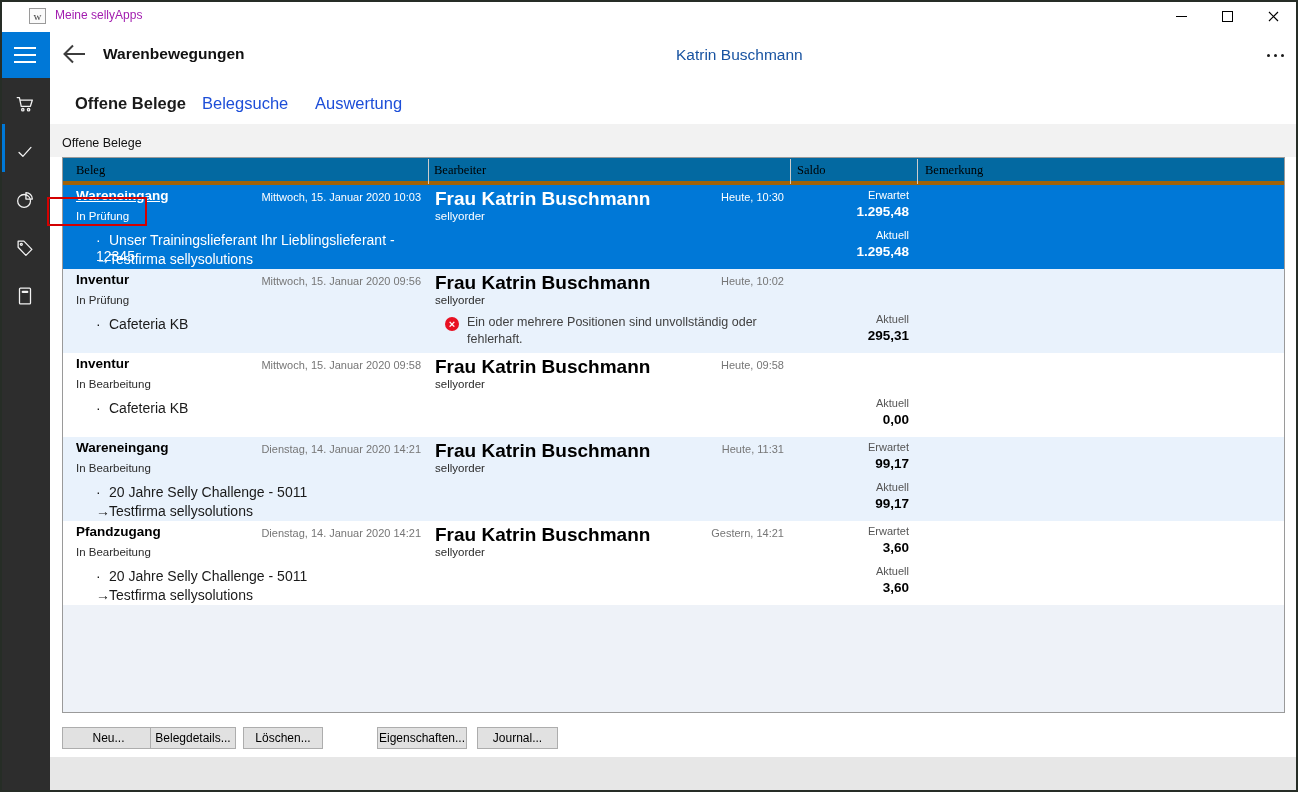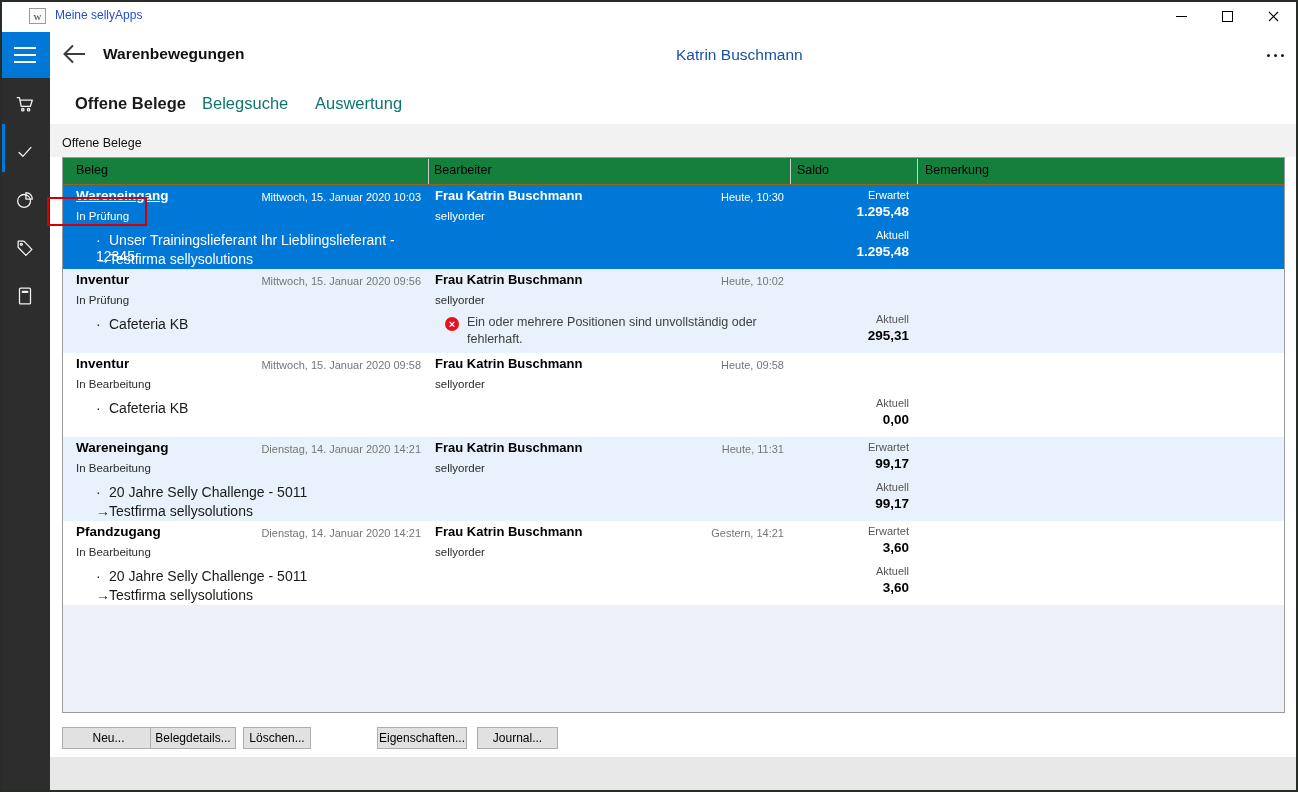--- a/index.html
+++ b/index.html
@@ -2,84 +2,84 @@
 <html><head>
 <meta charset="utf-8">
 <style>
   html,body{margin:0;padding:0;background:#cfcfcf;font-family:"Liberation Sans","DejaVu Sans",sans-serif;}
   .win{position:relative;width:1298px;height:792px;background:#fff;overflow:hidden;}
   .frame{position:absolute;inset:0;border:2px solid #262d26;pointer-events:none;z-index:99;}
   
   .titlebar{position:absolute;left:0;top:0;width:1298px;height:32px;background:#fff;}
   .appicon{position:absolute;left:29px;top:8px;width:17px;height:16px;background:#fafafa;border:1px solid #9a9a9a;
     font-family:"Liberation Serif","DejaVu Serif",serif;font-size:11px;color:#444;text-align:center;line-height:14px;box-sizing:border-box;}
-  .apptitle{position:absolute;left:55px;top:8px;font-size:12px;color:#1d4ed8;}
+  .apptitle{position:absolute;left:55px;top:8px;font-size:12px;color:#a21caf;}
   .winbtn{position:absolute;top:0;width:46px;height:32px;display:flex;align-items:center;justify-content:center;}
   .wb-min{left:1158px}.wb-max{left:1204px}.wb-close{left:1250px}
   .g-min{width:11px;height:1px;background:#000;}
   .g-max{width:9px;height:9px;border:1px solid #000;}
   
   .hamburger{position:absolute;left:0;top:32px;width:50px;height:46px;background:#0078d7;display:flex;flex-direction:column;justify-content:center;align-items:center;gap:5px;}
   .hamburger div{width:22px;height:2px;background:#fff;}
   .sidebar{position:absolute;left:0;top:78px;width:50px;height:714px;background:#2d2d2d;}
   .navitem{position:absolute;left:0;width:50px;height:48px;display:flex;align-items:center;justify-content:center;}
   .ni0{top:2px}.ni1{top:50px}.ni2{top:98px}.ni3{top:146px}.ni4{top:194px}
   .navitem svg, .gear svg{stroke:#f2f2f2;fill:none;stroke-width:1.4;stroke-linecap:round;stroke-linejoin:round;}
   .accent{position:absolute;left:0;top:46px;width:5px;height:48px;background:#0078d7;}
   
   .backbtn{position:absolute;left:60px;top:41px;width:30px;height:28px;}
   .pagetitle{position:absolute;left:103px;top:45px;font-size:15.5px;font-weight:bold;color:#111;}
   .username{position:absolute;left:676px;top:46px;font-size:15.5px;color:#1853a1;}
   .morebtn{position:absolute;left:1258px;top:44px;width:34px;height:22px;display:flex;align-items:center;justify-content:center;gap:4px;}
   .morebtn i{width:3px;height:3px;border-radius:50%;background:#1a1a1a;}
-  .tab{position:absolute;top:94px;font-size:16.5px;color:#0f766e;cursor:default;}
+  .tab{position:absolute;top:94px;font-size:16.5px;color:#1d4ed8;cursor:default;}
   .tab.active{color:#1b1b1b;font-weight:bold;}
   .t0{left:75px}.t1{left:202px}.t2{left:315px}
   .grayband{position:absolute;left:50px;top:124px;width:1248px;height:33px;background:#f2f2f2;}
   .seclabel{position:absolute;left:62px;top:136px;font-size:12.5px;color:#111;}
   
   .table{position:absolute;left:62px;top:157px;width:1223px;height:556px;background:#fff;border:1px solid #9a9a9a;box-sizing:border-box;}
-  .thead{position:absolute;left:0;top:0;width:1221px;height:27px;background:#15803d;border-bottom:1px solid #a16207;box-sizing:border-box;}
+  .thead{position:absolute;left:0;top:0;width:1221px;height:27px;background:#0369a1;border-bottom:4px solid #a16207;box-sizing:border-box;font-family:Liberation Serif, serif;}
   .th{position:absolute;top:5px;font-size:12.5px;color:#000;}
   .th1{left:13px}.th2{left:371px}.th3{left:734px}.th4{left:862px}
   .vsep{position:absolute;top:1px;height:25px;width:1px;background:#ccc;}
   .s1{left:365px}.s2{left:727px}.s3{left:854px}
   .row{position:absolute;left:0;width:1221px;height:84px;background:#fff;}
   .r0{top:27px}.r1{top:111px}.r2{top:195px}.r3{top:279px}.r4{top:363px}
   .row.alt{background:#e9f2fc;}
   .row.sel{background:#0078d7;}
   .filler{position:absolute;left:0;top:447px;width:1221px;height:107px;background:#eef2f8;}
   .c{position:absolute;top:0;height:76px;}
   .c1{left:0;width:365px}.c2{left:365px;width:362px}.c3{left:727px;width:127px}.c4{left:854px;width:367px}
   .rtitle{position:absolute;left:13px;top:3px;font-size:13.5px;font-weight:bold;color:#000;}
   .sel .rtitle{color:#fff;text-decoration:underline;}
   .rdate{position:absolute;right:7px;top:6px;font-size:11px;color:#767676;}
   .rstatus{position:absolute;left:13px;top:25px;font-size:11.5px;color:#2b2b2b;}
   .ritem{position:absolute;left:33px;font-size:14px;color:#1a1a1a;}
   .i1{top:47px}.i2{top:66px}
   .mk{display:inline-block;width:13px;}
-  .rname{position:absolute;left:7px;top:3px;font-size:13px;font-weight:bold;color:#000;}
+  .rname{position:absolute;left:7px;top:3px;font-size:19px;font-weight:bold;color:#000;}
   .rapp{position:absolute;left:7px;top:25px;font-size:11.5px;color:#2b2b2b;}
   .rtime{position:absolute;right:6px;top:6px;font-size:11px;color:#767676;}
   .sel .rdate,.sel .rstatus,.sel .ritem,.sel .rname,.sel .rapp,.sel .rtime{color:#fff;}
   .slabel{position:absolute;right:8px;font-size:11px;color:#555;}
   .sval{position:absolute;right:8px;font-size:13.5px;font-weight:bold;color:#000;}
   .le{top:4px}.ve{top:19px}.la{top:44px}.va{top:59px}
   .sel .slabel,.sel .sval{color:#fff;}
   .rbem{position:absolute;left:8px;top:5px;font-size:12.5px;color:#3c3c3c;}
   .errwrap{position:absolute;left:17px;top:45px;width:320px;}
   .erricon{position:absolute;left:0;top:3px;width:14px;height:14px;border-radius:50%;background:#e81123;color:#fff;
     font-size:11px;font-weight:bold;text-align:center;line-height:14px;}
   .errtext{display:block;margin-left:22px;font-size:12.5px;line-height:17px;color:#404040;}
   
   .anno{position:absolute;left:47px;top:197px;width:100px;height:29px;border:2px solid #d40000;z-index:50;pointer-events:none;box-sizing:border-box;}
   
   .abtn{position:absolute;top:727px;height:22px;background:#e1e1e1;border:1px solid #adadad;box-sizing:border-box;
     font-size:12px;color:#000;text-align:center;line-height:20px;}
-  .b0{left:62px;width:93px}.b1{left:150px;width:86px}.b2{left:243px;width:68px}.b3{left:377px;width:90px}.b4{left:477px;width:81px}
+  .b0{left:62px;width:93px}.b1{left:150px;width:86px}.b2{left:243px;width:80px}.b3{left:377px;width:90px}.b4{left:477px;width:81px}
   .bottomstrip{position:absolute;left:50px;top:757px;width:1248px;height:35px;background:#e7e7e7;}
 </style>
 </head>
 <body>
 
 <div class="win">
 
   <div class="titlebar">
     <div class="appicon">w</div>
     <span class="apptitle">Meine sellyApps</span>

